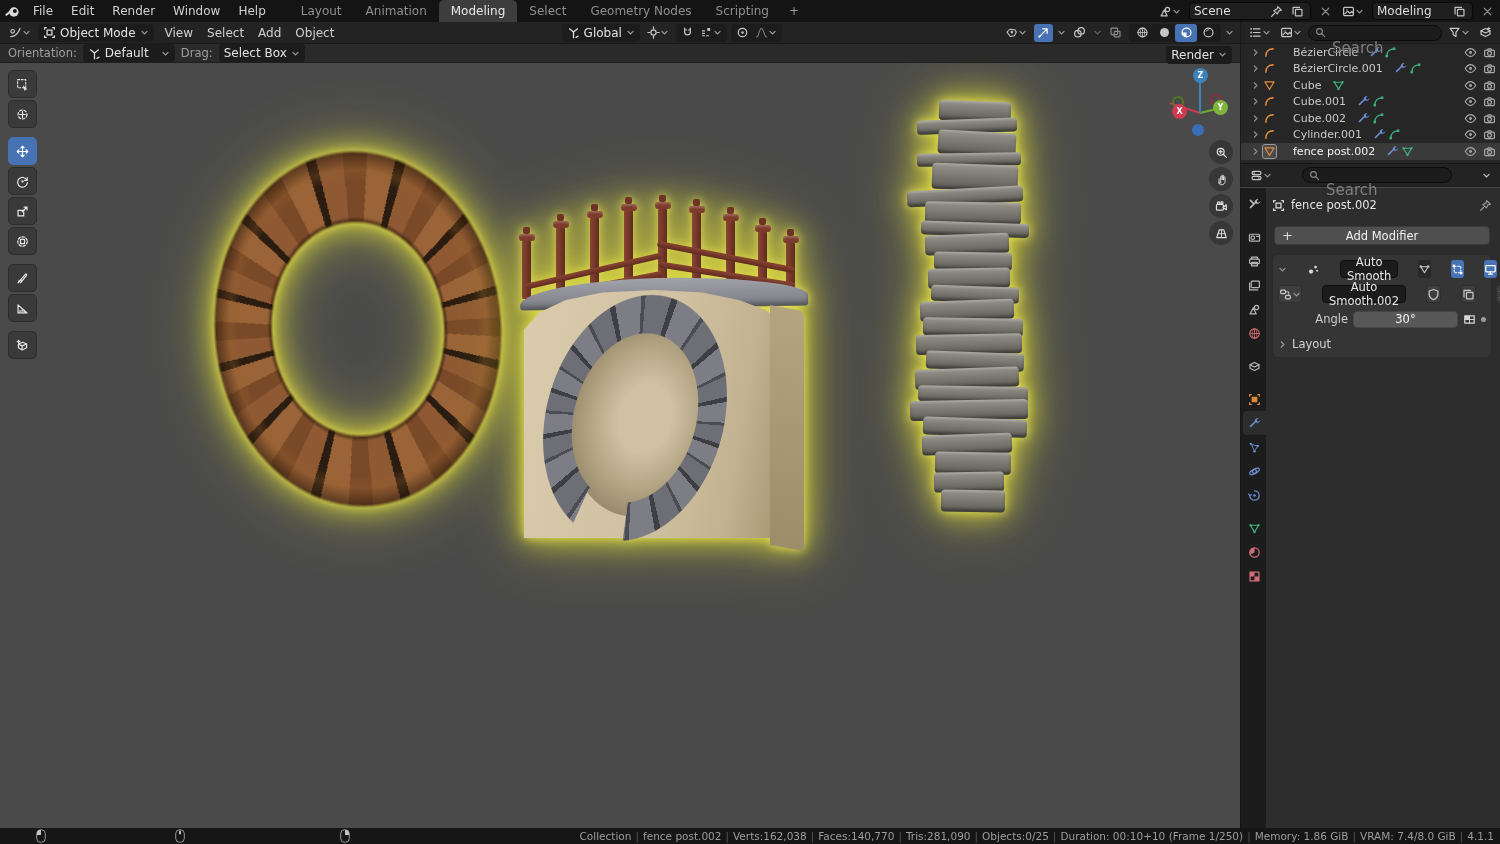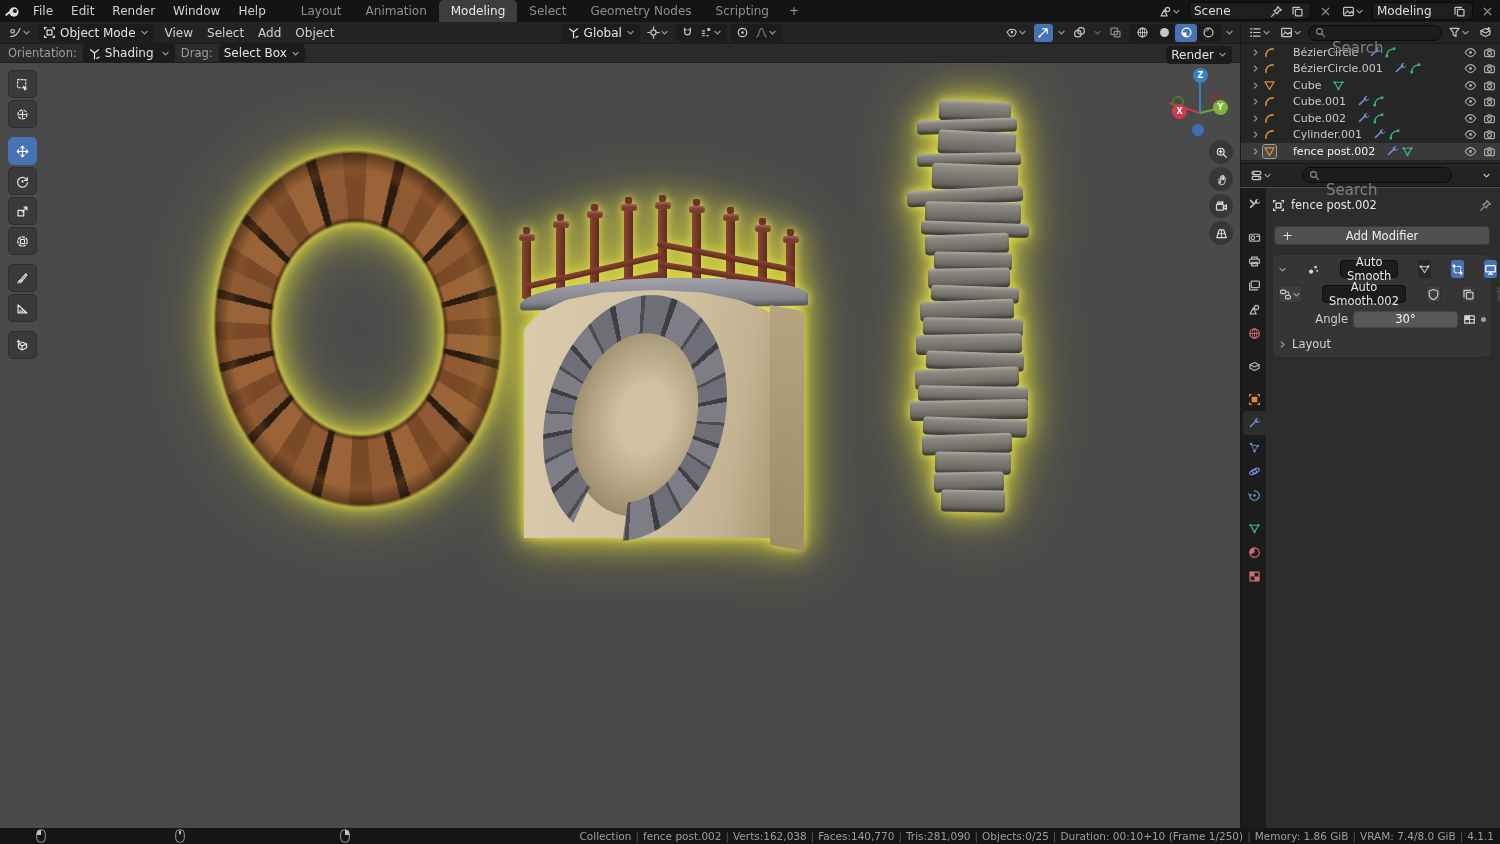--- a/index.html
+++ b/index.html
@@ -395,21 +395,21 @@
   </div>
 
   <div id="toolsettings">
     <span class="ts-label">Orientation:</span>
     <div class="widget">
       <span>
           <svg width="13" height="13" viewBox="0 0 16 16" fill="none" stroke="currentColor" stroke-width="1.5" stroke-linecap="round" stroke-linejoin="round">
             <path d="M8 14.5V7.5M8 7.5 3 3.5M8 7.5l5-4M11 14l2.5-1.5"></path>
           </svg>
         </span>
-      <span style="min-width:52px;">Shading</span>
+      <span style="min-width:52px;">Default</span>
       <span class="chev">
           <svg width="9" height="9" viewBox="0 0 16 16" fill="none" stroke="currentColor" stroke-width="2.2" stroke-linecap="round">
             <path d="M3.5 6 8 10.5 12.5 6"></path>
           </svg>
         </span>
     </div>
     <span class="ts-label">Drag:</span>
     <div class="widget">
       <span>Select Box</span>
       <span class="chev">

